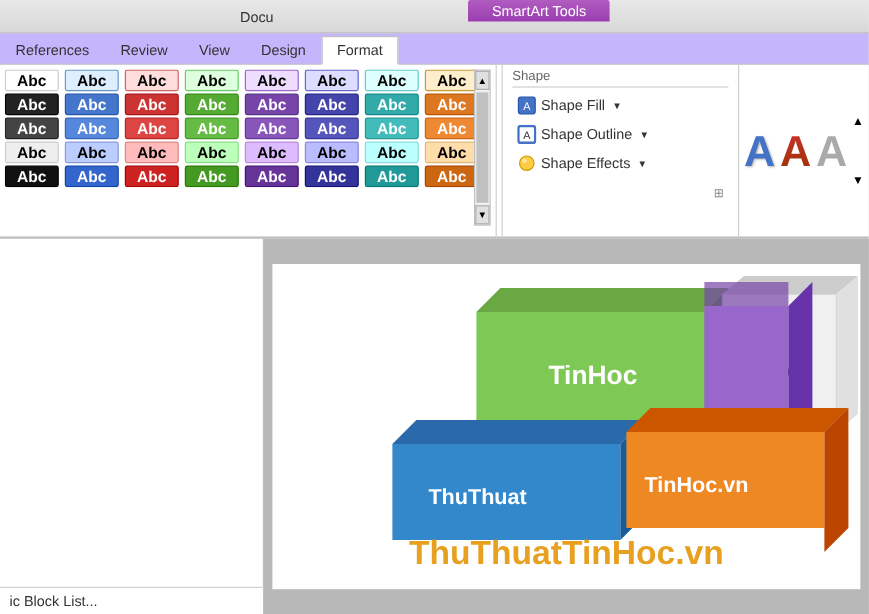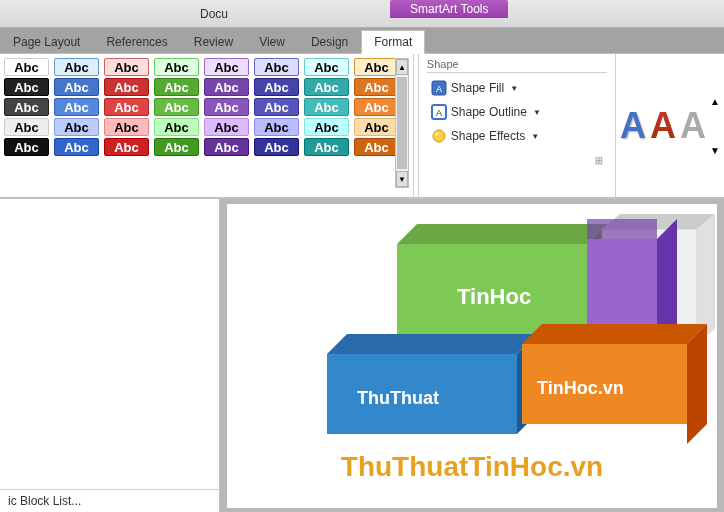--- a/index.html
+++ b/index.html
@@ -18,21 +18,21 @@
     .title-bar-text {
       font-size: 12px;
       color: #333;
       margin-right: auto;
       padding-left: 200px;
     }
 
     
     .ribbon-tabs {
       height: 26px;
-      background: #a3a3a3;
+      background: #c4b5fd;
       display: flex;
       align-items: flex-end;
       border-bottom: 1px solid #c0c0c0;
     }
     .ribbon-tab {
       padding: 4px 12px;
       font-size: 12px;
       color: #333;
       cursor: pointer;
       border: 1px solid transparent;
@@ -221,30 +221,30 @@
       background: #b8b8b8;
       display: flex;
       align-items: center;
       justify-content: center;
       position: relative;
       overflow: hidden;
     }
 
     .doc-page {
       width: 490px;
-      height: 304px;
+      height: 271px;
       background: white;
       position: relative;
       overflow: hidden;
     }
 
     
     .watermark {
       position: absolute;
-      bottom: 25px;
+      bottom: 14px;
       left: 50%;
       transform: translateX(-50%);
       font-size: 28px;
       font-weight: bold;
       color: #1a5fa8;
       white-space: nowrap;
       font-family: Arial, sans-serif;
     }
     .watermark span { color: #e8a020; }
 
@@ -262,21 +262,20 @@
 <div class="title-bar">
   <span class="title-bar-text">Docu</span>
 </div>
 
 <div class="ribbon-tabs">
 
   <div style="position:absolute; left:390px; top:0; background:linear-gradient(to bottom,#b05cc0,#9b3db0); color:white; padding:2px 20px; font-size:12px; border-radius:2px 2px 0 0; z-index:10;">
     <span>SmartArt Tools</span>
   </div>
   <div style="display:flex; align-items:flex-end; margin-top:14px;">
-    <div class="ribbon-tab">Page Layout</div>
     <div class="ribbon-tab">References</div>
     <div class="ribbon-tab">Review</div>
     <div class="ribbon-tab">View</div>
     <div class="ribbon-tab">Design</div>
     <div class="ribbon-tab active">Format</div>
   </div>
 </div>
 
 <div class="ribbon">
 

